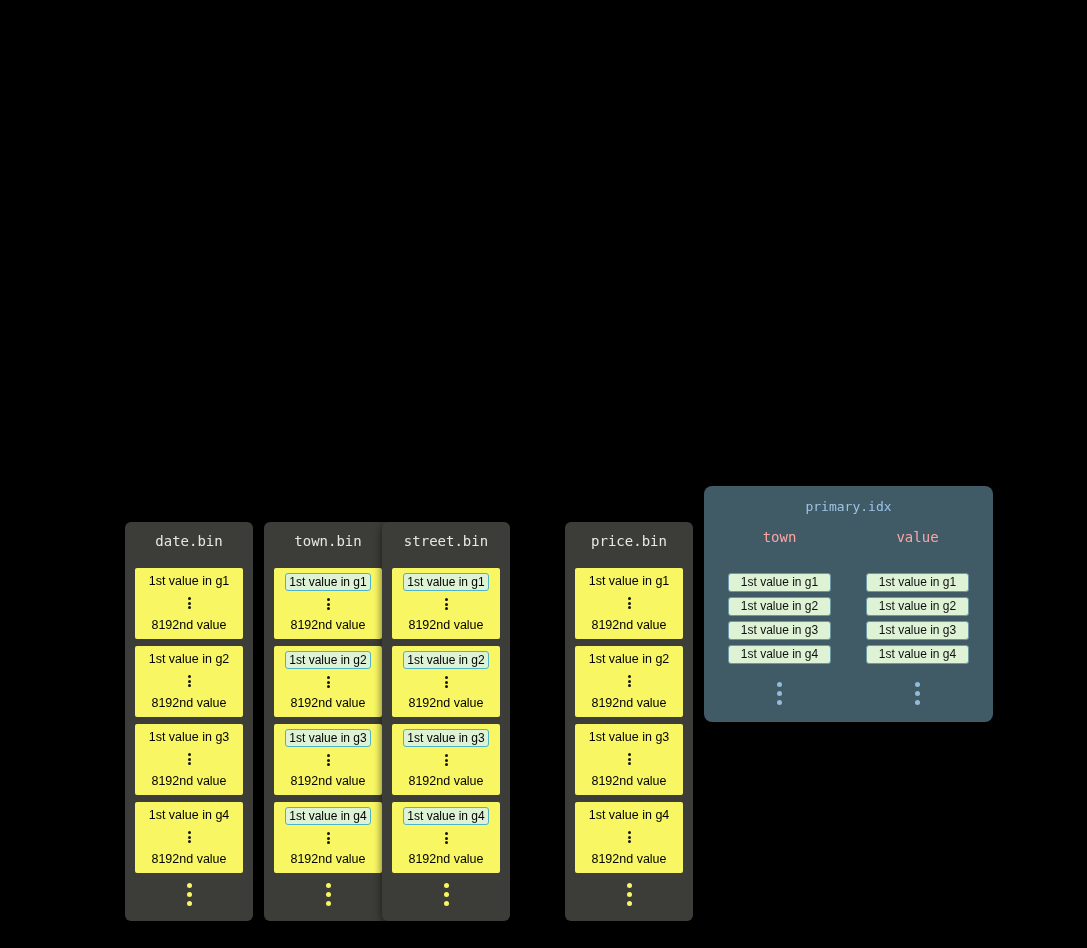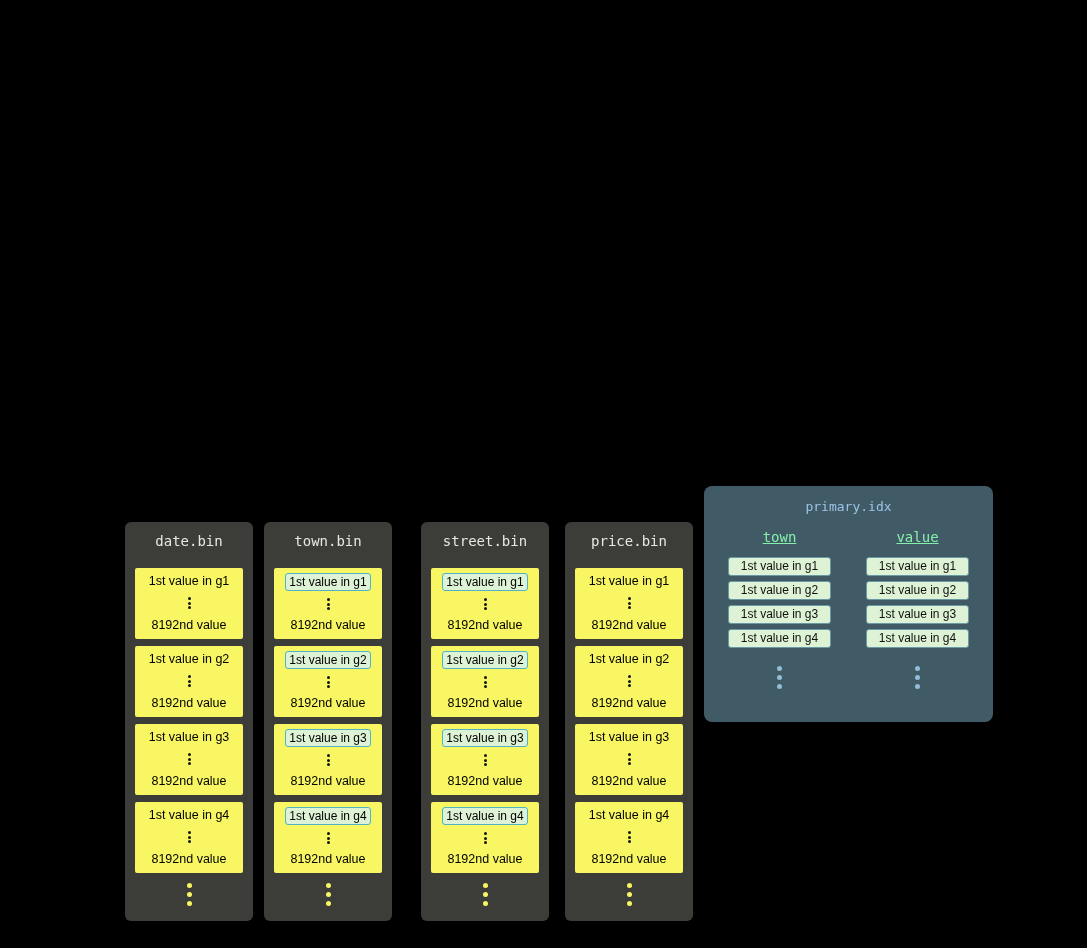--- a/index.html
+++ b/index.html
@@ -23,21 +23,21 @@
   .coldots i{display:block;width:5px;height:5px;border-radius:50%;background:#f8f763;margin:4px auto;}
   .coldots.blue i{background:#92bcd8;width:5px;height:5px;margin:4px auto;}
 
   
   .idx-panel{position:absolute;left:704px;top:486px;width:289px;height:236px;background:#405b66;
              border-radius:8px;box-sizing:border-box;padding:13px 24px 0;
              box-shadow:0 3px 8px rgba(0,0,0,.6);}
   .idx-title{text-align:center;color:#9cc3e8;font-size:13px;}
   .idx-cols{display:flex;justify-content:space-between;margin-top:15px;}
   .idx-col{width:103px;display:flex;flex-direction:column;align-items:center;}
-  .idx-header{color:#86efac;font-size:14px;margin-bottom:12px;text-decoration:underline;}
+  .idx-header{color:#fca5a5;font-size:14px;margin-bottom:28px;}
   .idx-entry{width:100%;box-sizing:border-box;text-align:center;background:#def3d5;
              border:1px solid #6a98a4;border-radius:3px;color:#101010;font-size:12px;
              line-height:17px;height:19px;margin-bottom:5px;white-space:nowrap;}
   .idx-col .coldots{margin-top:9px;}
 </style>
 </head>
 <body>
 
 <div class="canvas">
 
@@ -124,21 +124,21 @@
         </span>
       <span class="gval">8192nd value</span>
     </div>
     <div class="coldots">
         <i></i>
         <i></i>
         <i></i>
       </div>
   </div>
 
-  <div class="bin-col" style="left:421px">
+  <div class="bin-col" style="left:382px">
     <div class="bin-title mono">street.bin</div>
     <div class="granule">
       <span class="gval hl">1st value in g1</span>
       <span class="vdots">
           <i></i>
           <i></i>
           <i></i>
         </span>
       <span class="gval">8192nd value</span>
     </div>

